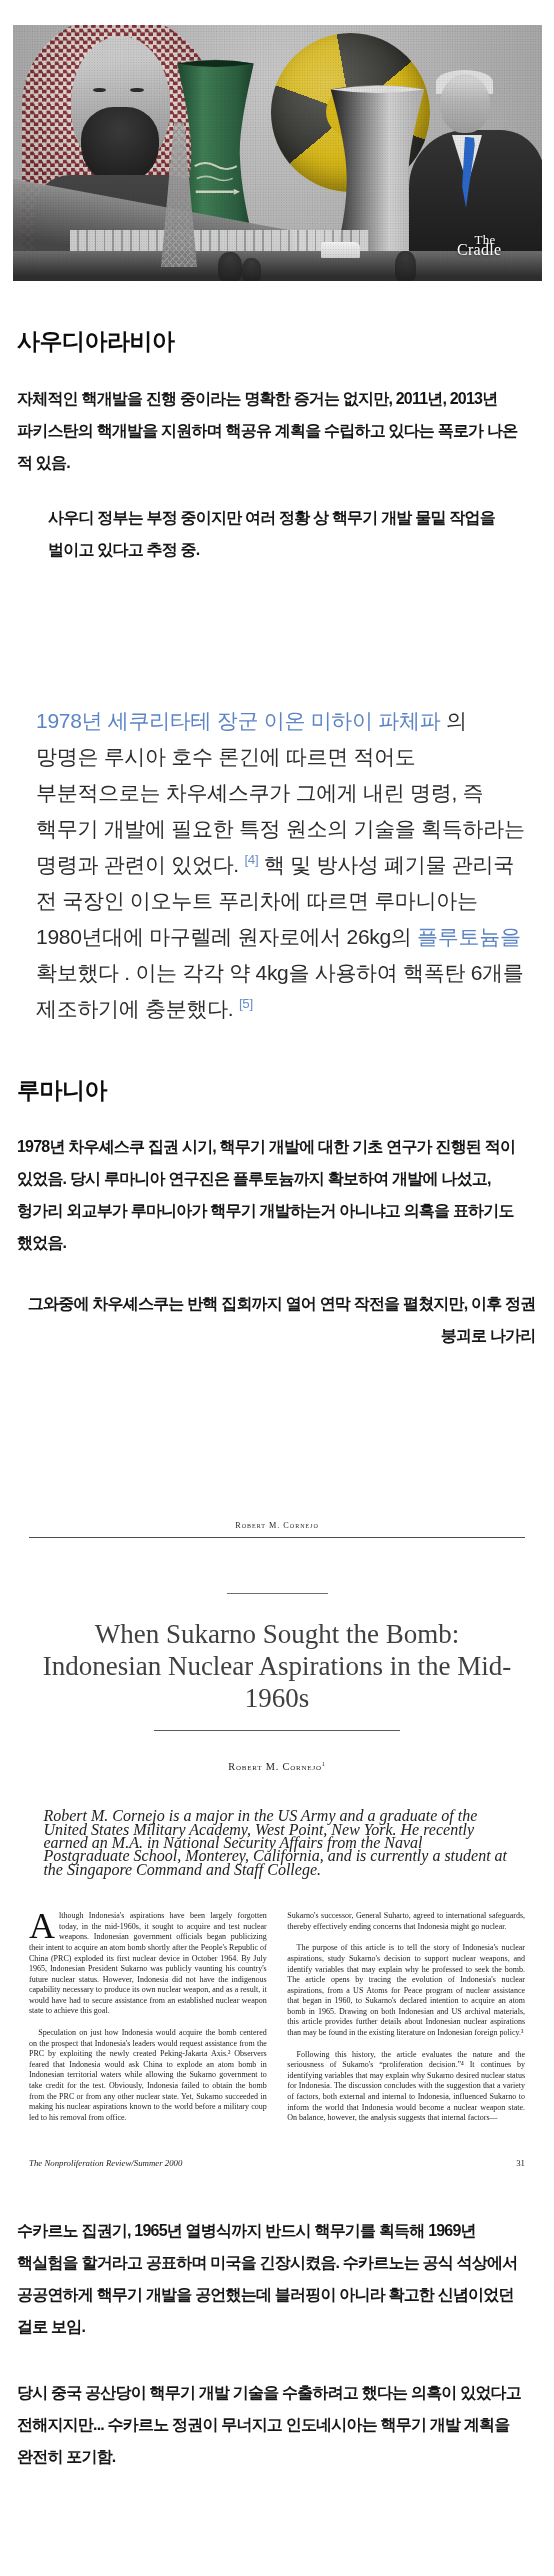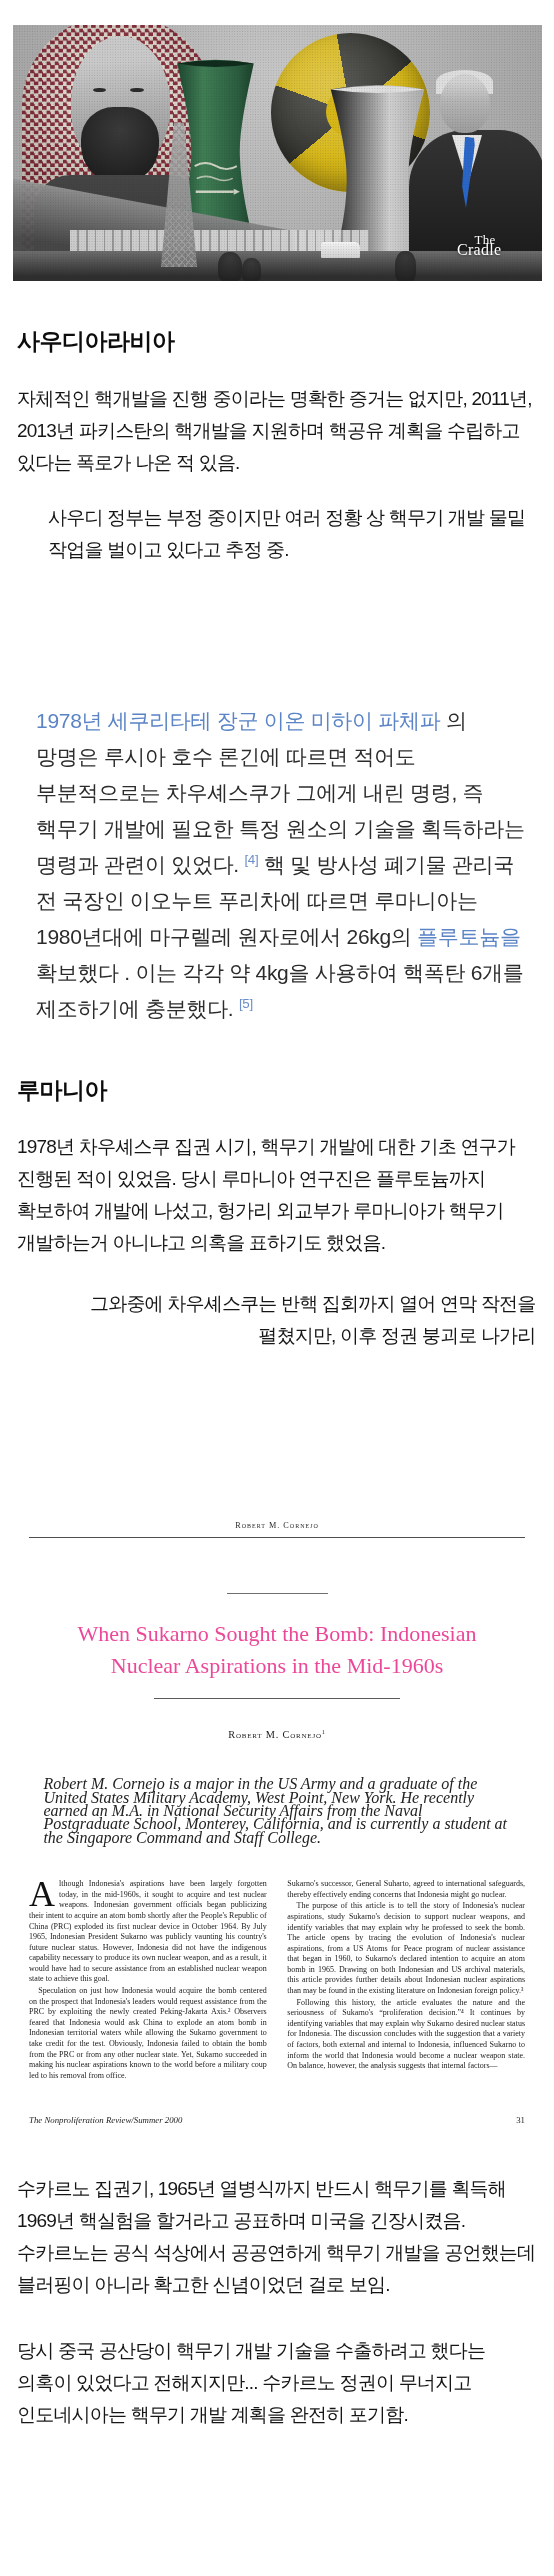--- a/index.html
+++ b/index.html
@@ -81,48 +81,48 @@
   
   .cradle{z-index:9;left:444px;top:207px;width:82px;height:46px;color:#fff;
           font-family:"Liberation Serif",serif;text-shadow:0 0.5px 2.6px rgba(0,0,0,.55);}
   .cradle .t1{left:17.5px;top:0;font-size:13px;letter-spacing:0.3px;}
   .cradle .t2{left:0;top:9.3px;font-size:16px;letter-spacing:0.3px;}
 
   
   .kheading{font-size:23px;font-weight:800;color:#0c0c0c;letter-spacing:-0.5px;
             margin:0 18.5px 0 17px;line-height:25px;}
   .kh-saudi{margin-top:48px;} .kh-romania{margin-top:51px;} .kh-indonesia{margin-top:55px;}
-  .kbody{font-size:19px;font-weight:400;color:#161616;letter-spacing:-0.8px;line-height:32px;
+  .kbody{font-size:16px;font-weight:700;color:#161616;letter-spacing:-0.8px;line-height:32px;
          margin:0 18.5px 0 17px;word-break:keep-all;}
   .kp1{margin-top:29px;} .kp2{margin-top:23px;margin-left:48px;}
   .kr1{margin-top:28px;} .kr2{margin-top:29px;text-align:right;}
   .ki1{margin-top:29px;} .ki2{margin-top:34px;}
 
   
   .quote{margin:137px 20.6px 0 36px;font-size:21px;font-weight:400;color:#2b2b2b;
          letter-spacing:-0.3px;line-height:36px;word-break:keep-all;}
   .qlink{color:#5b84c6;cursor:pointer;}
   .qref{color:#6b8fc9;font-size:13.4px;vertical-align:super;line-height:0;cursor:pointer;}
 
   
   .paper{margin-top:142px;padding:27px 29px 18.5px;background:#fff;color:#1c1c1c;
          font-family:"Liberation Serif",serif;}
   .paper-runhead{text-align:center;font-variant:small-caps;letter-spacing:1px;font-size:8.2px;color:#2a2a2a;}
   .paper-hr{border:0;border-top:1px solid #4e4e4e;margin:7.2px 0 0;}
   .rule-short{border:0;border-top:1px solid #6e6e6e;width:101px;margin:55px auto 0;}
-  .paper-title{font-weight:400;font-size:22px;line-height:32px;text-align:center;color:#ec4899;
+  .paper-title{font-weight:400;font-size:27px;line-height:32px;text-align:center;color:#404040;
                margin:24px auto 0;max-width:474px;}
   .rule-mid{border:0;border-top:1px solid #5a5a5a;width:246px;margin:15.5px auto 0;}
   .paper-author{text-align:center;font-variant:small-caps;letter-spacing:0.8px;font-size:10.3px;margin-top:29px;}
   .paper-author sup{font-size:6.2px;}
   .paper-bio{font-style:italic;font-size:16px;line-height:13.4px;margin:37px 14.4px 0;color:#222;}
   .paper-cols{display:flex;gap:20.6px;margin-top:35px;}
   .col{flex:1;font-size:8px;line-height:10.6px;text-align:justify;color:#1a1a1a;}
   .col p{margin:0;}
-  .col p + p{text-indent:9.3px;margin-top:1px;}
+  .col p + p{text-indent:9.3px;margin-top:11px;}
   .dropcap{float:left;font-size:36px;line-height:28px;padding:1px 4.1px 0 0;color:#111;}
   .paper-footer{display:flex;justify-content:space-between;align-items:baseline;margin-top:34px;font-size:8.8px;}
   .pf-left{font-style:italic;}
   .pf-right{font-style:normal;}
 </style>
 </head>
 <body>
 
 <div class="page">
 

